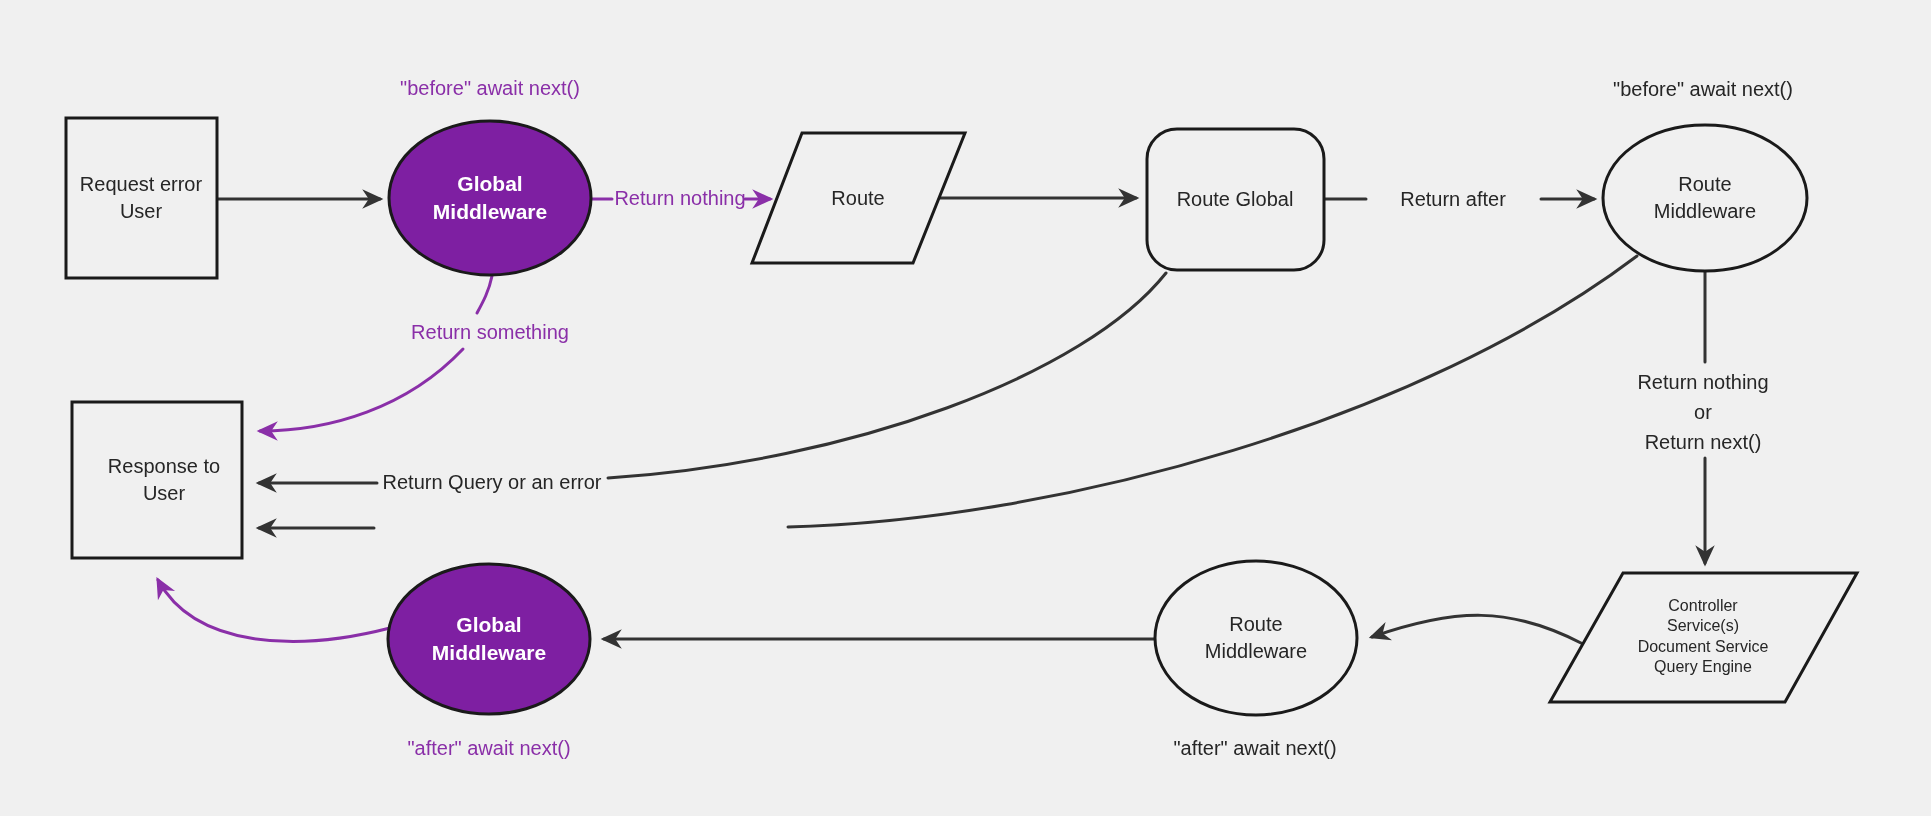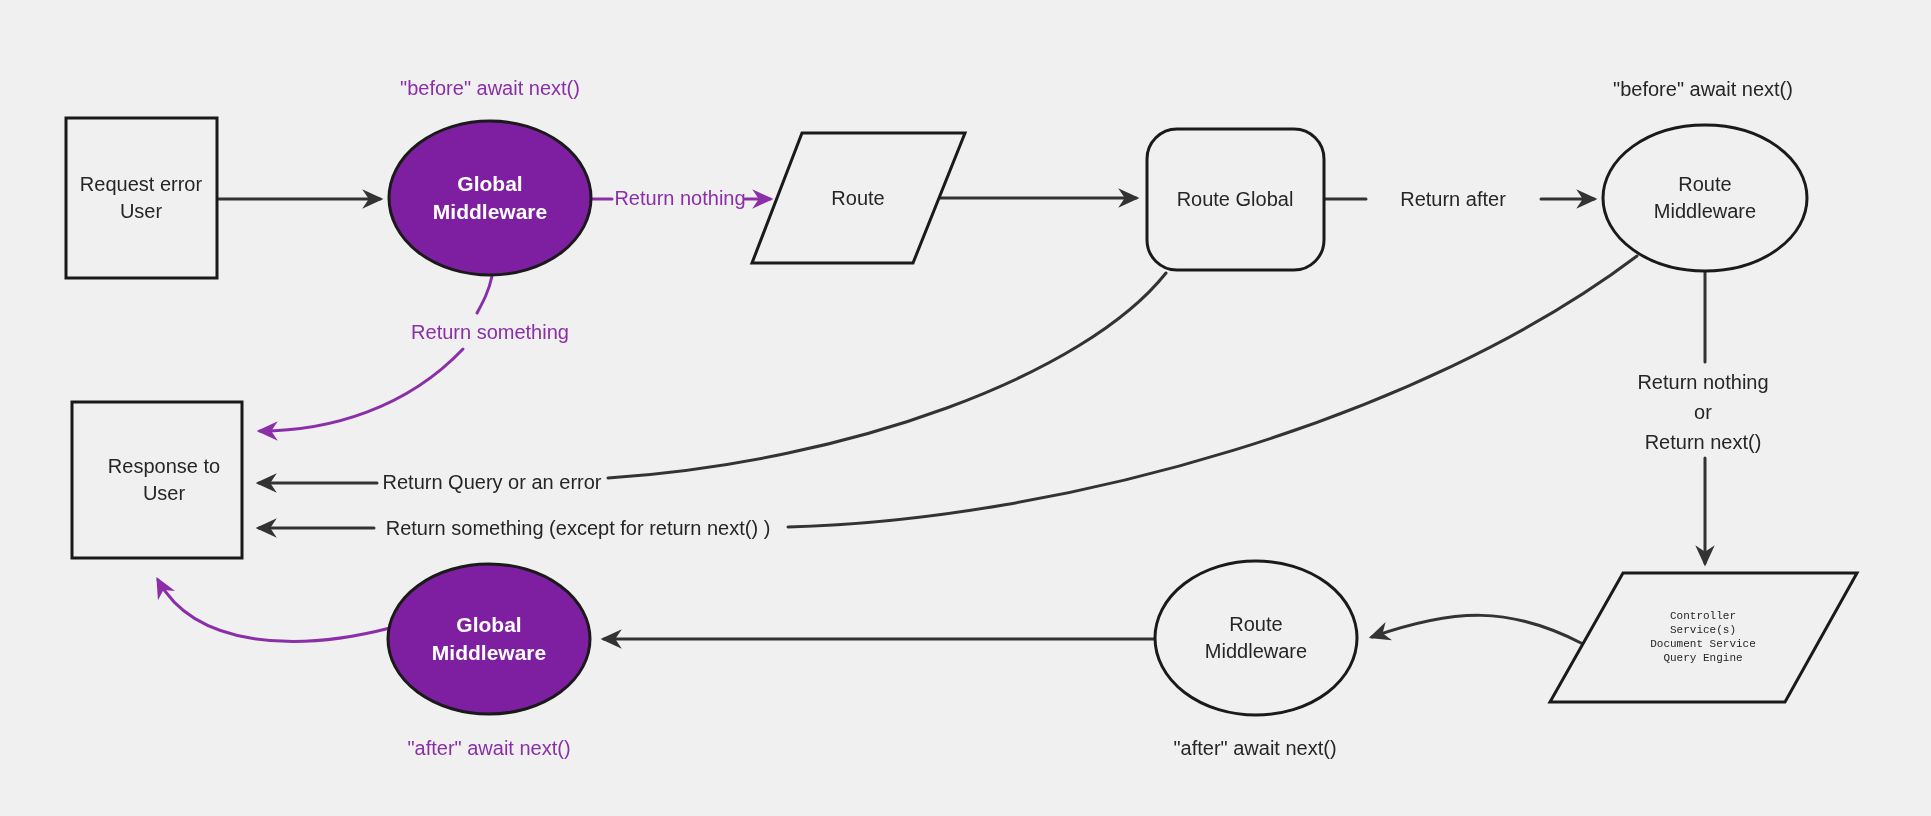--- a/index.html
+++ b/index.html
@@ -17,21 +17,21 @@
     white-space:pre-line;
     text-align:center;
     color:#262626;
     font-size:20px;
     line-height:1.34;
     font-family:"Liberation Sans", sans-serif;
   }
   .node-title{font-size:20px;}
   .bold-white{color:#ffffff;font-weight:700;font-size:21px;}
   .purple{color:#8a2fa8;}
-  .small{font-size:11px;line-height:1.28;font-family:Liberation Mono, monospace;}
+  .small{font-size:16px;line-height:1.28;}
   .lh-wide{line-height:1.5;}
 </style>
 </head>
 <body>
 
 <div class="stage">
 
   <svg width="1931" height="816" viewBox="0 0 1931 816">
     <defs>
       <marker id="arrow-dark" viewBox="0 0 12 12" refX="9.5" refY="6" markerWidth="7.5" markerHeight="7.5" orient="auto">
@@ -102,15 +102,14 @@
   <div class="lbl purple" style="left:489px;top:748px;">"after" await next()</div>
   <div class="lbl" style="left:1255px;top:748px;">"after" await next()</div>
 
   <div class="lbl purple" style="left:680px;top:198px;">Return nothing</div>
   <div class="lbl" style="left:1453px;top:199px;">Return after</div>
   <div class="lbl purple" style="left:477px;top:332px;margin-left:13px;">Return something</div>
   <div class="lbl lh-wide" style="left:1703px;top:412px;">Return nothing
 or
 Return next()</div>
   <div class="lbl" style="left:492px;top:482px;">Return Query or an error</div>
-  <div class="lbl" style="left:578px;top:528px;">Return something (except for return next() )</div>
 
 </div>
 
 </body></html>

